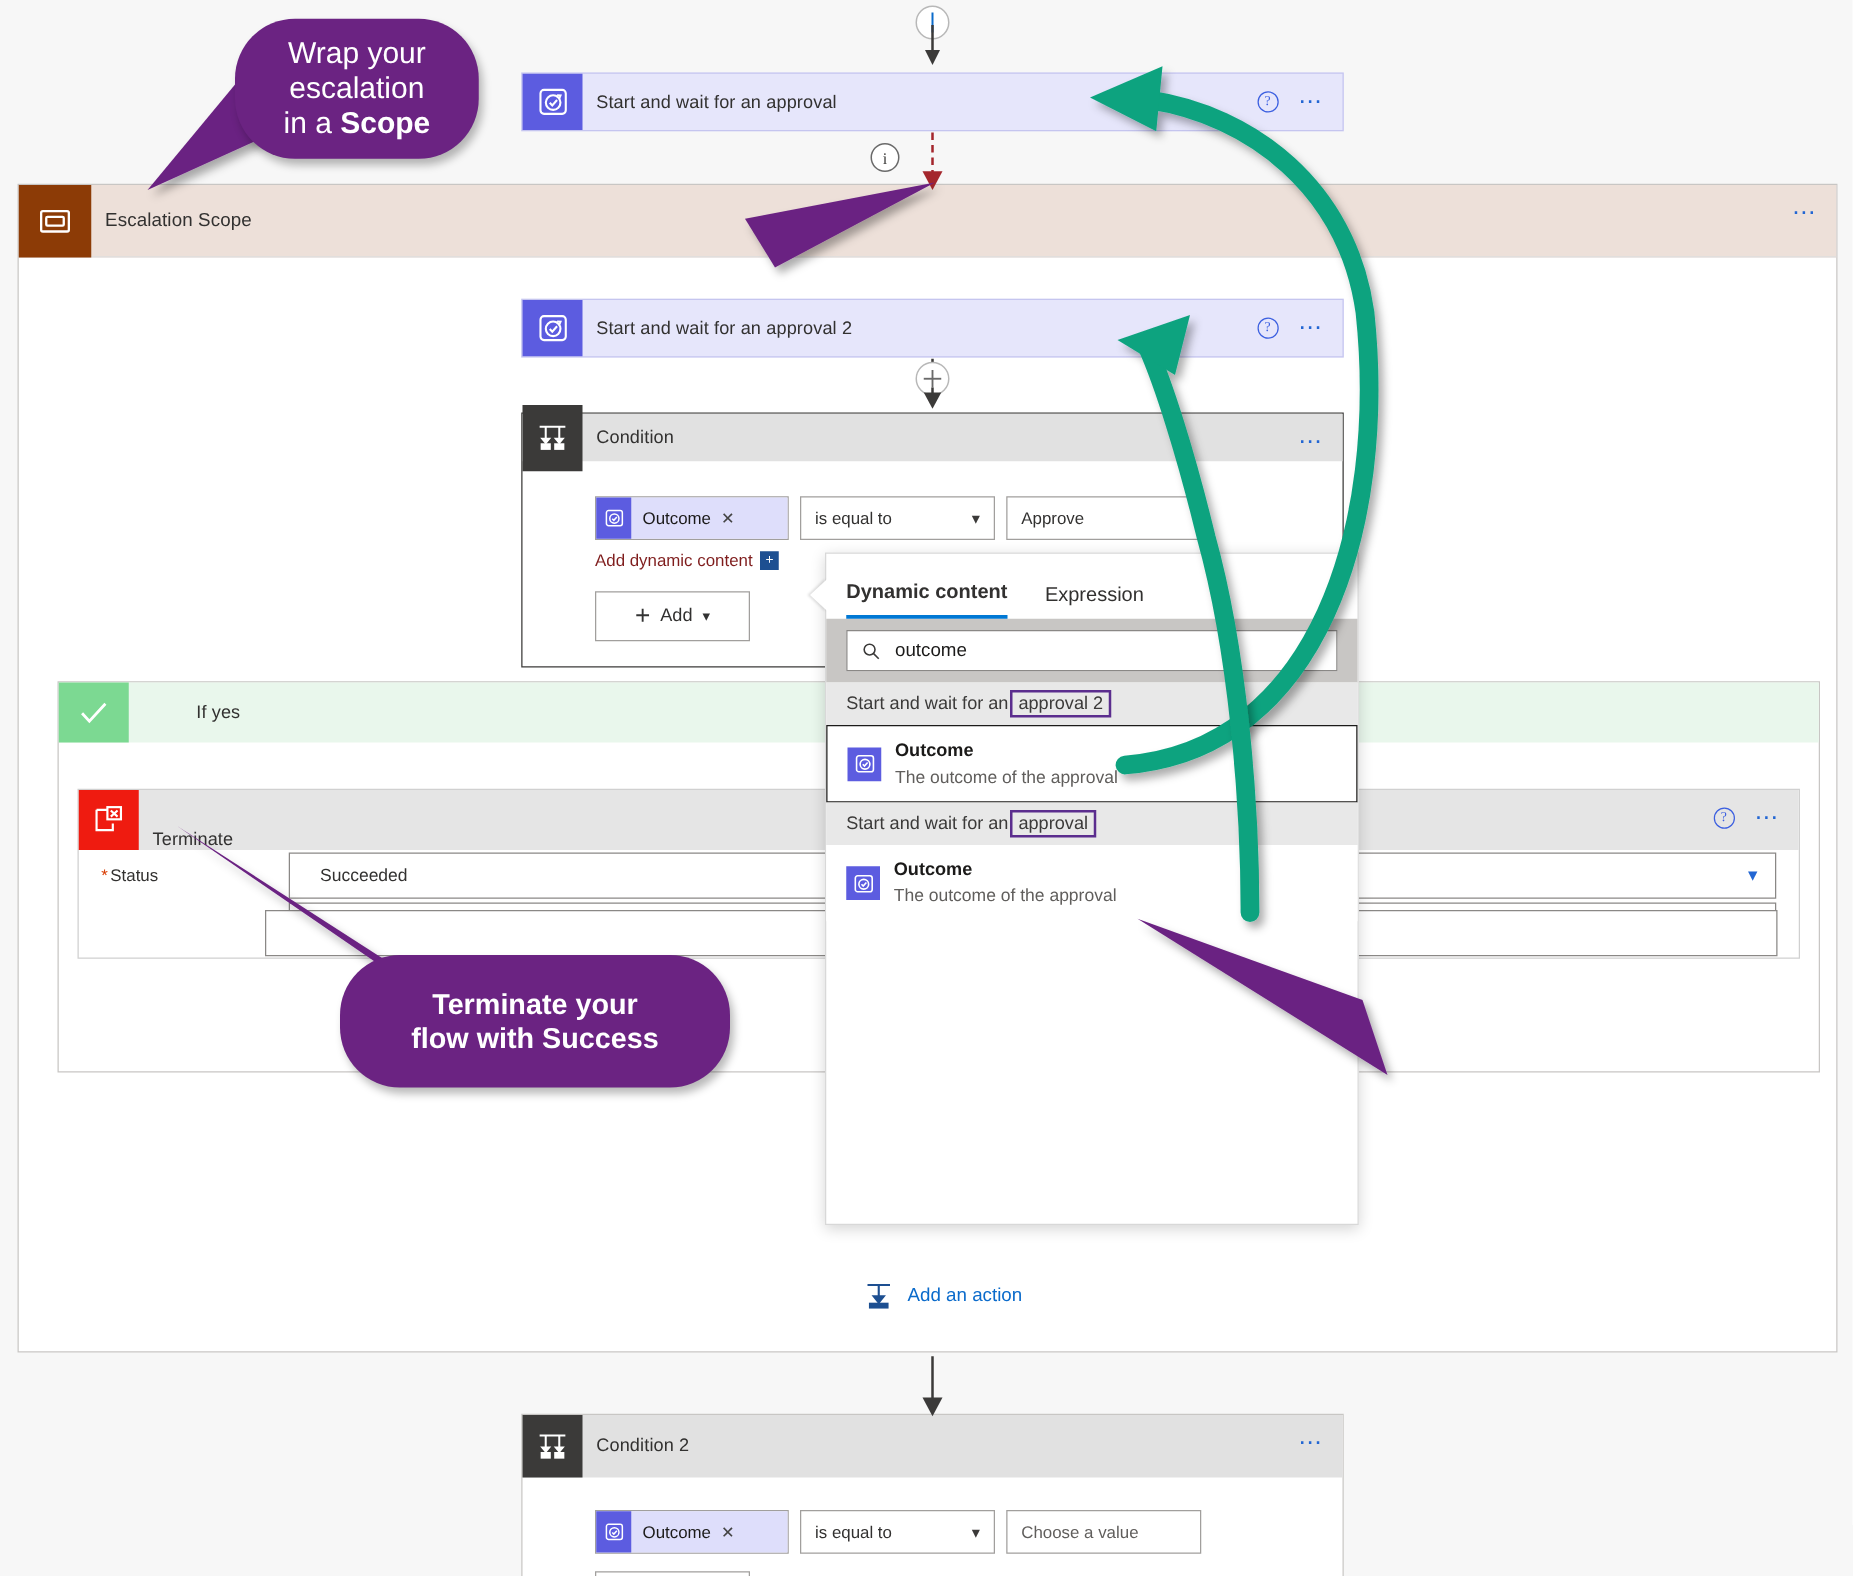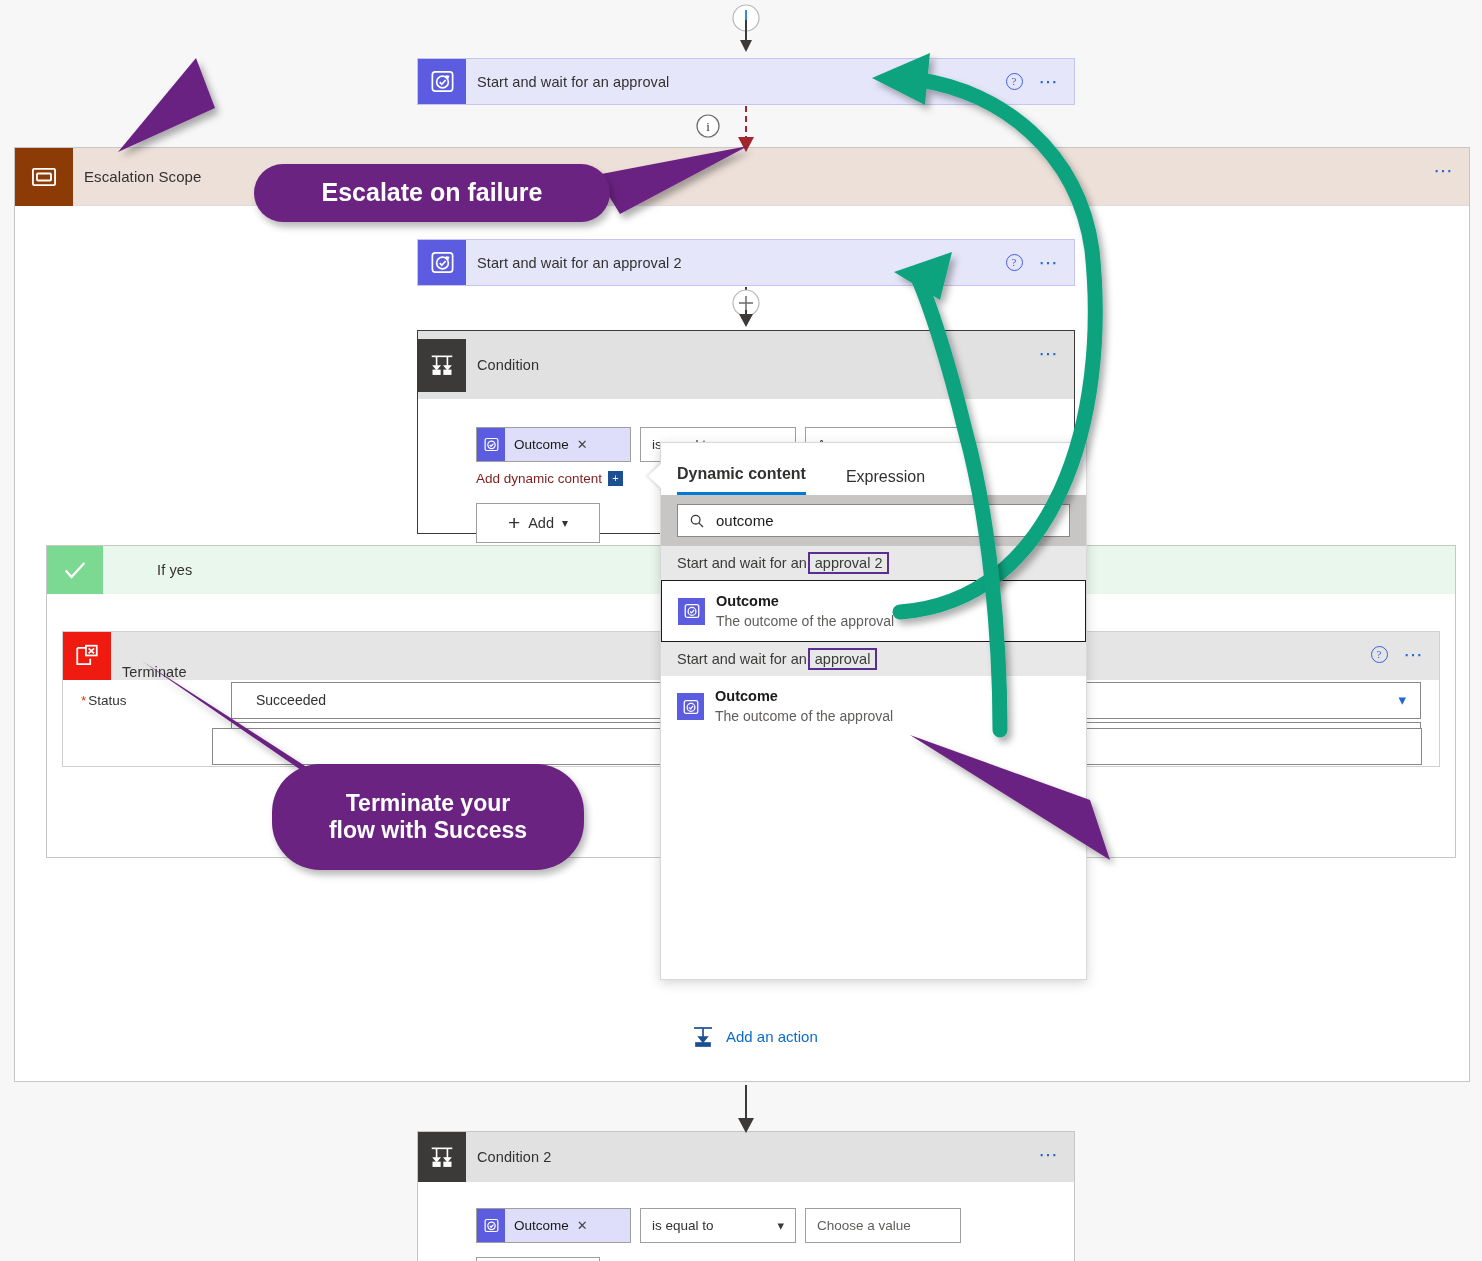--- a/index.html
+++ b/index.html
@@ -85,21 +85,21 @@
                 font-size:11px; line-height:15px; text-align:center; }
   .addbtn { margin-top:17px; width:124px; height:40px; border:1px solid #a19f9d;
             background:#fff; display:flex; align-items:center; justify-content:center;
             gap:8px; font-size:14.5px; }
   .addbtn .plus { font-size:21px; font-weight:300; color:#333; }
   .addbtn .dn { font-size:12px; color:#333; }
 
   
   .flyout { position:absolute; background:#fff; border:1px solid #d8d8d8;
             box-shadow:0 3px 11px rgba(0,0,0,.17); }
-  .fltabs { display:flex; align-items:flex-end; height:52px; padding-left:16px; gap:40px; }
+  .fltabs { display:flex; align-items:flex-end; height:52px; padding-left:16px; gap:30px; }
   .fltab { font-size:16px; color:#323130; padding-bottom:9px; }
   .fltab.active { font-weight:bold; border-bottom:3px solid #0078d4; }
   .flsearchwrap { background:#c8c6c4; padding:9px 16px; }
   .flsearch { height:33px; background:#fff; border:1px solid #8a8886;
               display:flex; align-items:center; padding:0 11px; gap:11px; }
   .flsearch .txt { font-size:15px; color:#1b1a19; }
   .flgroup { background:#e8e8e8; height:34px; display:flex; align-items:center;
              padding-left:16px; font-size:14.5px; color:#3b3a39; position:relative; }
   .hl { border:2.5px solid #5b2d8e; padding:1px 5px; margin-left:1px; }
   .flitem { display:flex; align-items:center; gap:11px; padding:11px 16px; background:#fff; }
@@ -201,21 +201,21 @@
       </div>
       <div class="cardtitle">Start and wait for an approval 2</div>
       <div class="headright">
         <div class="qmark">?</div>
         <div class="ellip">⋯</div>
       </div>
     </div>
   </div>
 
   <div class="card" style="left:417px; top:330px; width:658px; height:204px; border-color:#3b3a39;">
-    <div class="cardhead condhead" style="height:68px;">
+    <div class="cardhead condhead" style="height:38px;">
       <div class="cardicon" style="height:53px;">
         <svg width="26" height="26" viewBox="0 0 24 24" fill="none" stroke="#fff" stroke-width="1.5">
           <line x1="2.5" y1="4" x2="21.5" y2="4"></line>
           <line x1="7" y1="4" x2="7" y2="13"></line>
           <line x1="17" y1="4" x2="17" y2="13"></line>
           <path d="M7 16 l-2.5 -3 h5 z" fill="#fff"></path>
           <path d="M17 16 l-2.5 -3 h5 z" fill="#fff"></path>
           <rect x="4" y="17" width="6" height="3.4" fill="#fff"></rect>
           <rect x="14" y="17" width="6" height="3.4" fill="#fff"></rect>
         </svg>
@@ -437,24 +437,28 @@
       <path d="M596 175 L748 146 L620 214 Z" fill="#6b2382"></path>
     </g>
     <g filter="url(#sh)">
       <path d="M330 790 L142 661 L420 840 Z" fill="#6b2382"></path>
     </g>
     <g filter="url(#sh)">
       <path d="M1090 800 L910 735 L1110 860 Z" fill="#6b2382"></path>
     </g>
   </svg>
 
-
-  <div class="callout" style="left:254px; top:164px; width:356px; height:58px; font-size:25px;">
-    <span>Escalate on failure</span>
-  </div>
+  <div class="callout light" style="left:188px; top:15px; width:195px; height:112px; font-size:24px;">
+    <div>
+      <span>Wrap your</span><br>
+      <span>escalation</span><br>
+      <span>in a </span><b>Scope</b>
+    </div>
+  </div>
+
 
   <div class="callout" style="left:272px; top:764px; width:312px; height:106px; font-size:23px;">
     <div>
       <span>Terminate your</span><br>
       <span>flow with Success</span>
     </div>
   </div>
 
 
 </div>

